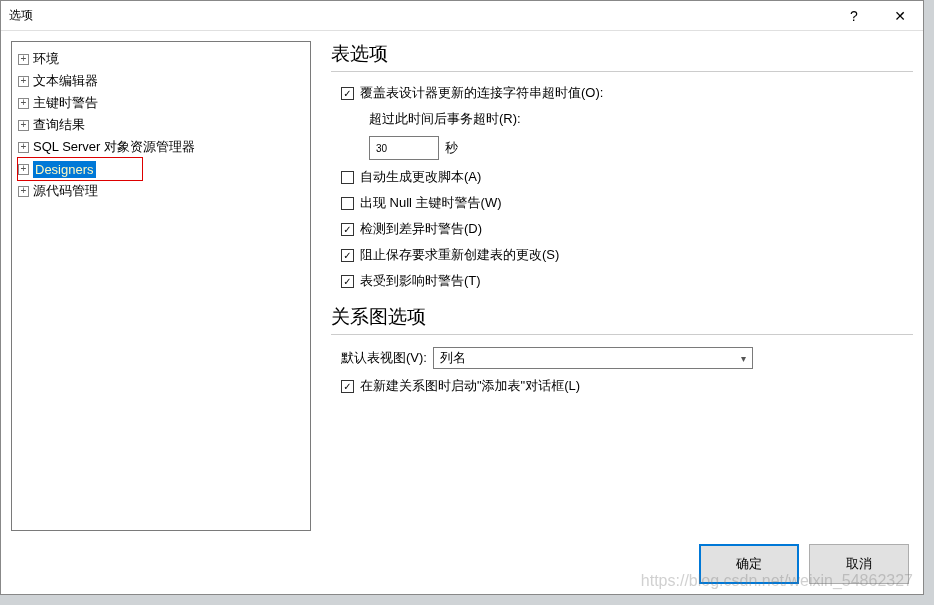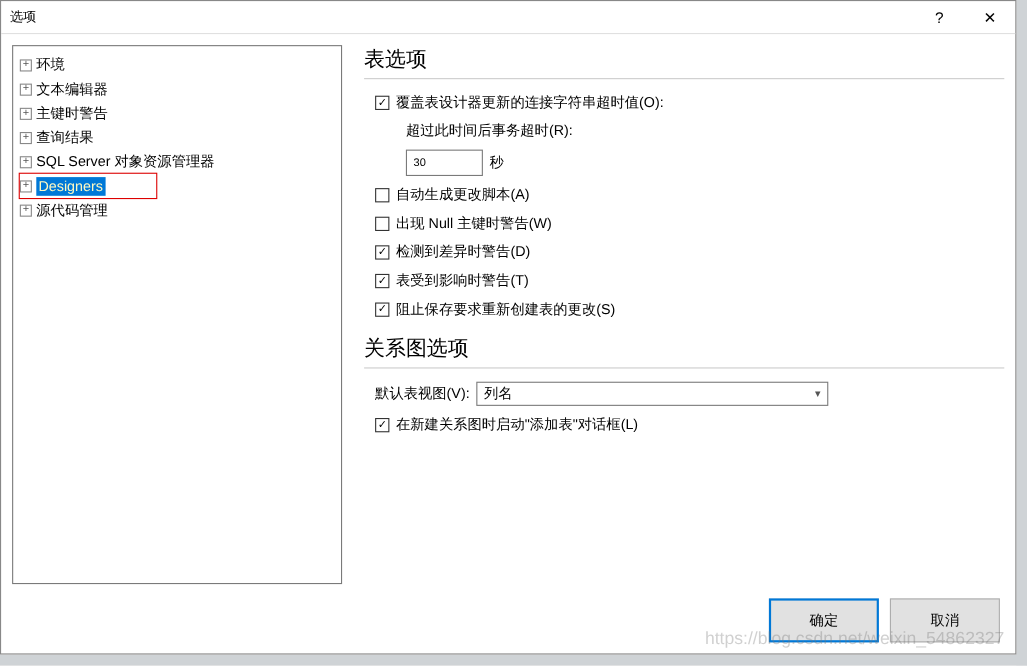--- a/index.html
+++ b/index.html
@@ -147,25 +147,25 @@
         <div class="row">
           <span class="check"></span>
           <span>出现 Null 主键时警告(W)</span>
         </div>
         <div class="row">
           <span class="check on"></span>
           <span>检测到差异时警告(D)</span>
         </div>
         <div class="row">
           <span class="check on"></span>
-          <span>表受到影响时警告(T)</span>
+          <span>阻止保存要求重新创建表的更改(S)</span>
         </div>
         <div class="row">
           <span class="check on"></span>
-          <span>阻止保存要求重新创建表的更改(S)</span>
+          <span>表受到影响时警告(T)</span>
         </div>
       </div>
 
       <div class="group">
         <div class="group-title">关系图选项</div>
         <div class="row" style="margin-left:10px; ">
           <span>默认表视图(V):</span>
           <div class="select">
             <span>列名</span>
             <span class="arrow">▾</span>

